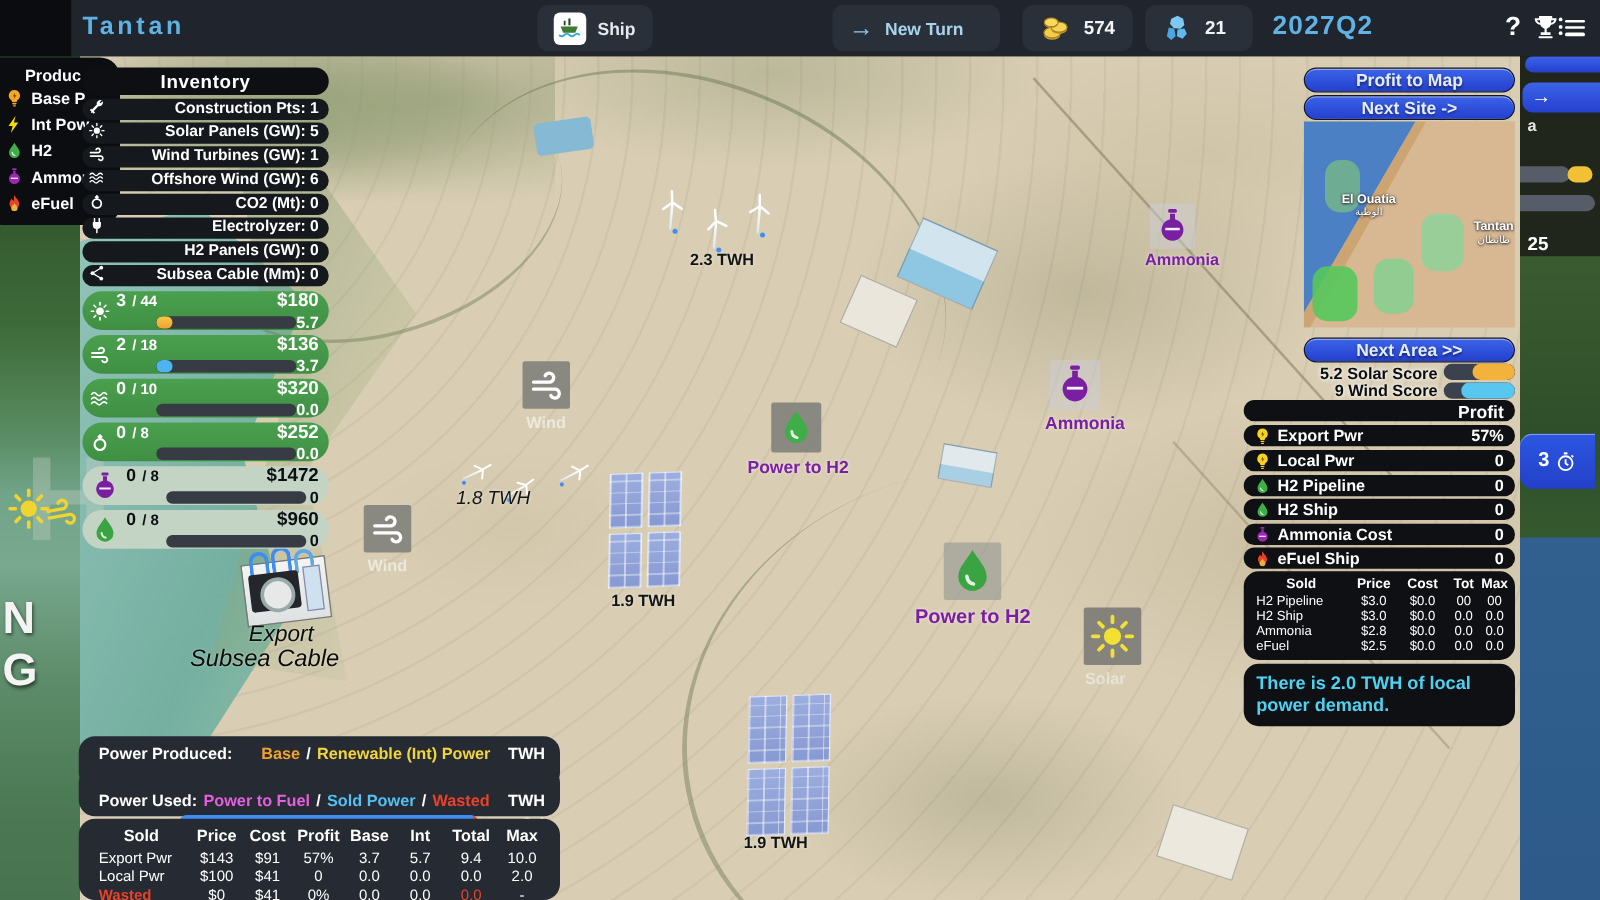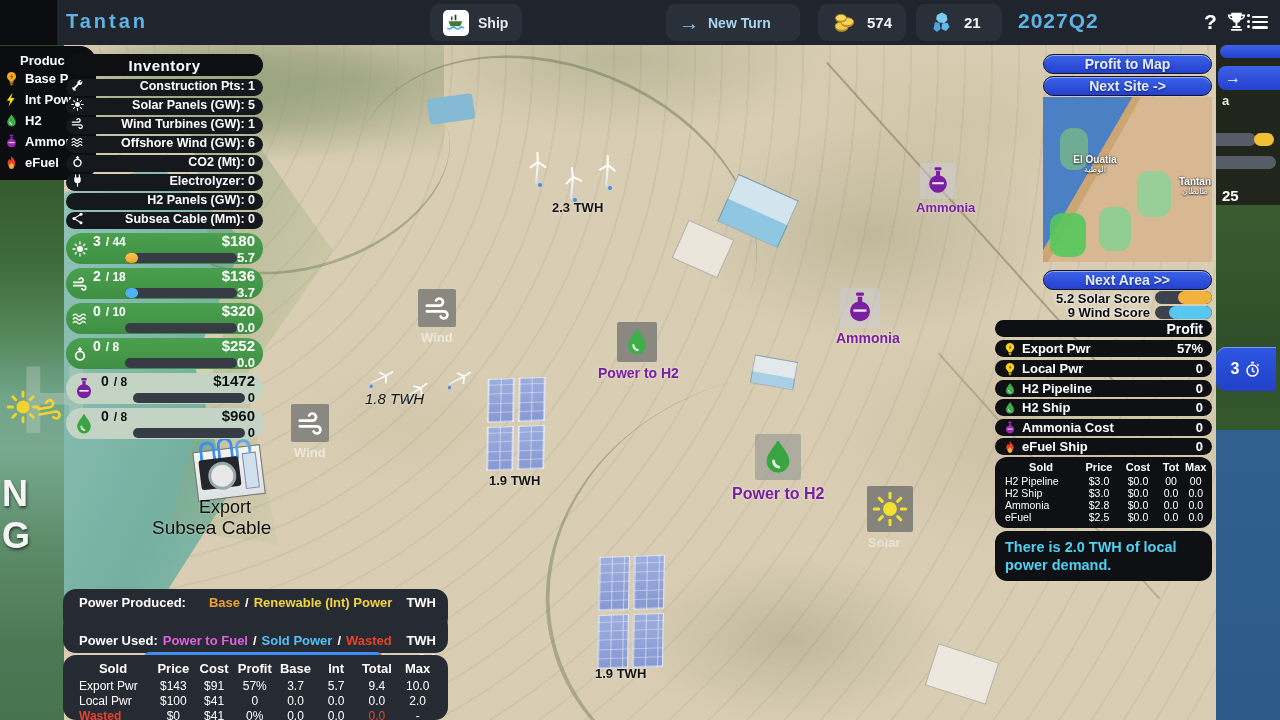--- a/index.html
+++ b/index.html
@@ -40,21 +40,21 @@
   .bldg{position:absolute;border:1px solid rgba(90,90,80,.4);}
   .road{position:absolute;background:rgba(130,122,95,.55);}
 
   
   .sq{position:absolute;background:rgba(118,120,116,.8);display:flex;align-items:center;justify-content:center;border-radius:2px;}
   .sq.lt{background:rgba(206,206,214,.5);}
   .maplabel{position:absolute;font-size:13px;font-weight:bold;color:#141414;text-shadow:0 0 3px rgba(255,255,255,.55);white-space:nowrap;}
   .maplabel.it{font-style:italic;font-weight:normal;font-size:15px;}
   .plabel{position:absolute;font-weight:bold;color:#7b1fa2;text-shadow:0 0 3px rgba(255,255,255,.6);white-space:nowrap;}
   .ghost{position:absolute;font-weight:bold;color:rgba(255,255,255,.55);font-size:13px;white-space:nowrap;}
-  .exlabel{position:absolute;color:#0c0c0c;text-shadow:0 0 2px rgba(255,255,255,.5);white-space:nowrap;text-align:center;}
+  .exlabel{position:absolute;font-style:italic;color:#0c0c0c;text-shadow:0 0 2px rgba(255,255,255,.5);white-space:nowrap;text-align:center;}
   .turbine{position:absolute;width:24px;height:34px;}
   .turbine s{position:absolute;left:11px;top:7px;width:2.4px;height:22px;background:linear-gradient(#ffffff,#d9e4ee);transform:rotate(5deg);border-radius:2px;}
   .turbine u{position:absolute;left:13px;top:28px;width:4px;height:4px;background:#3f8df2;border-radius:50%;}
   .turbine i{position:absolute;left:11.5px;top:7px;width:1.8px;height:10px;background:#fff;transform-origin:50% 0;border-radius:2px;}
   .solar{position:absolute;display:grid;grid-template-columns:1fr 1fr;grid-template-rows:1fr 1fr;gap:4px;transform:rotate(-2deg) skewX(-3deg);}
   .solar b{background:
       repeating-linear-gradient(90deg, rgba(255,255,255,.5) 0 1px, transparent 1px 12px),
       repeating-linear-gradient(0deg, rgba(255,255,255,.38) 0 1px, transparent 1px 9px),
       linear-gradient(180deg,#9cadde,#8799d2);
     border:1px solid rgba(255,255,255,.55);border-radius:1px;}

